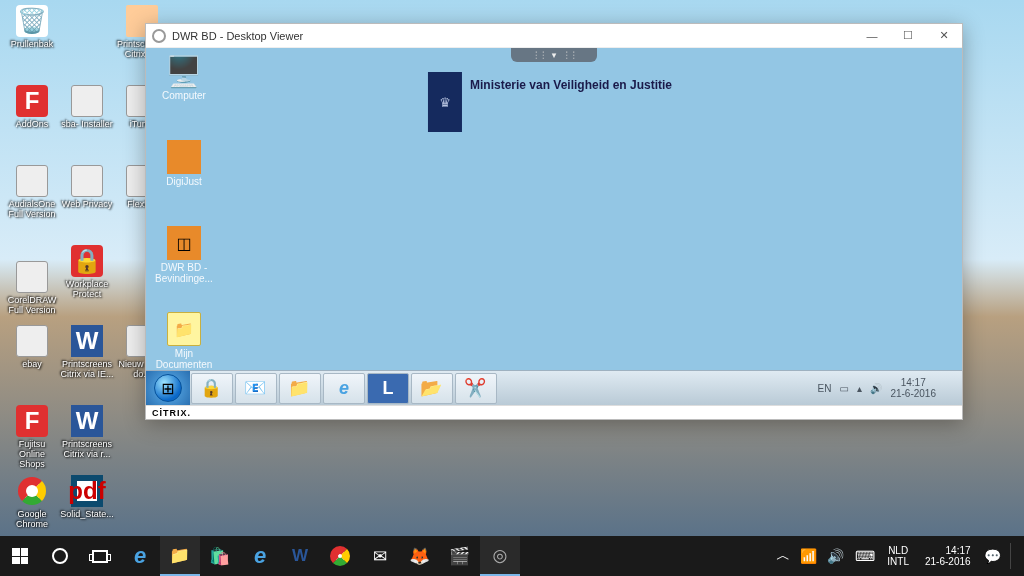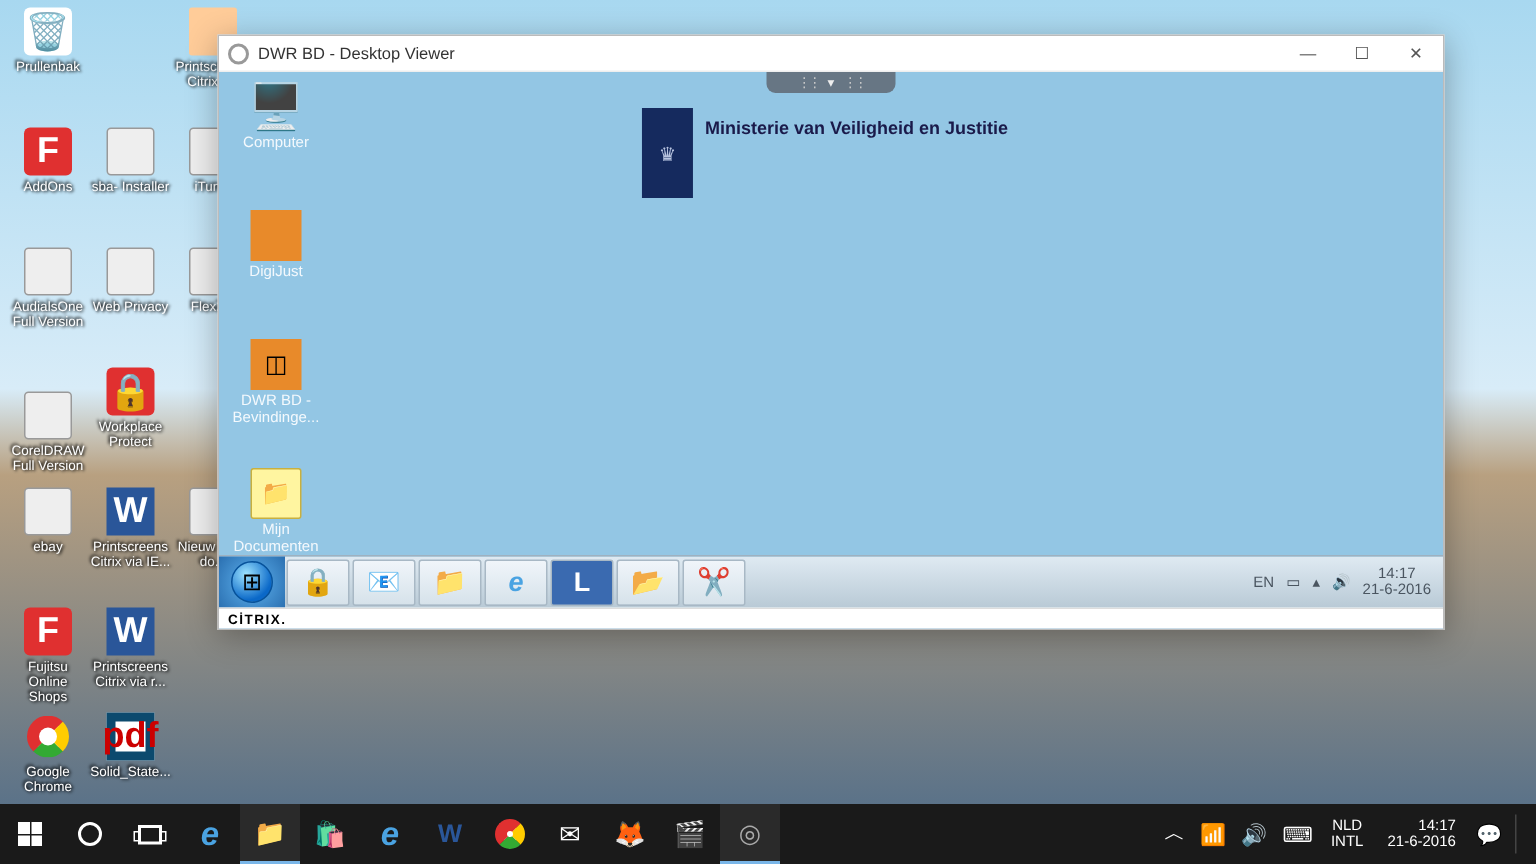--- a/index.html
+++ b/index.html
@@ -167,21 +167,21 @@
   border-radius: 2px;
   display:flex;align-items:center;justify-content:center;
   font-size:18px;
   cursor: pointer;
 }
 .rdp-tray {
   margin-left: auto;
   display: flex;
   align-items: center;
   gap: 8px;
-  padding-right: 8px;
+  padding-right: 26px;
   color: #4a5560;
   font-size: 10px;
 }
 .rdp-tray .lang { font-size: 10px; }
 .rdp-tray .clock { text-align: center; line-height: 11px; }
 
 .rdp-citrix-bar {
   position: absolute;
   left: 0; right: 0; bottom: 0;
   height: 14px;

